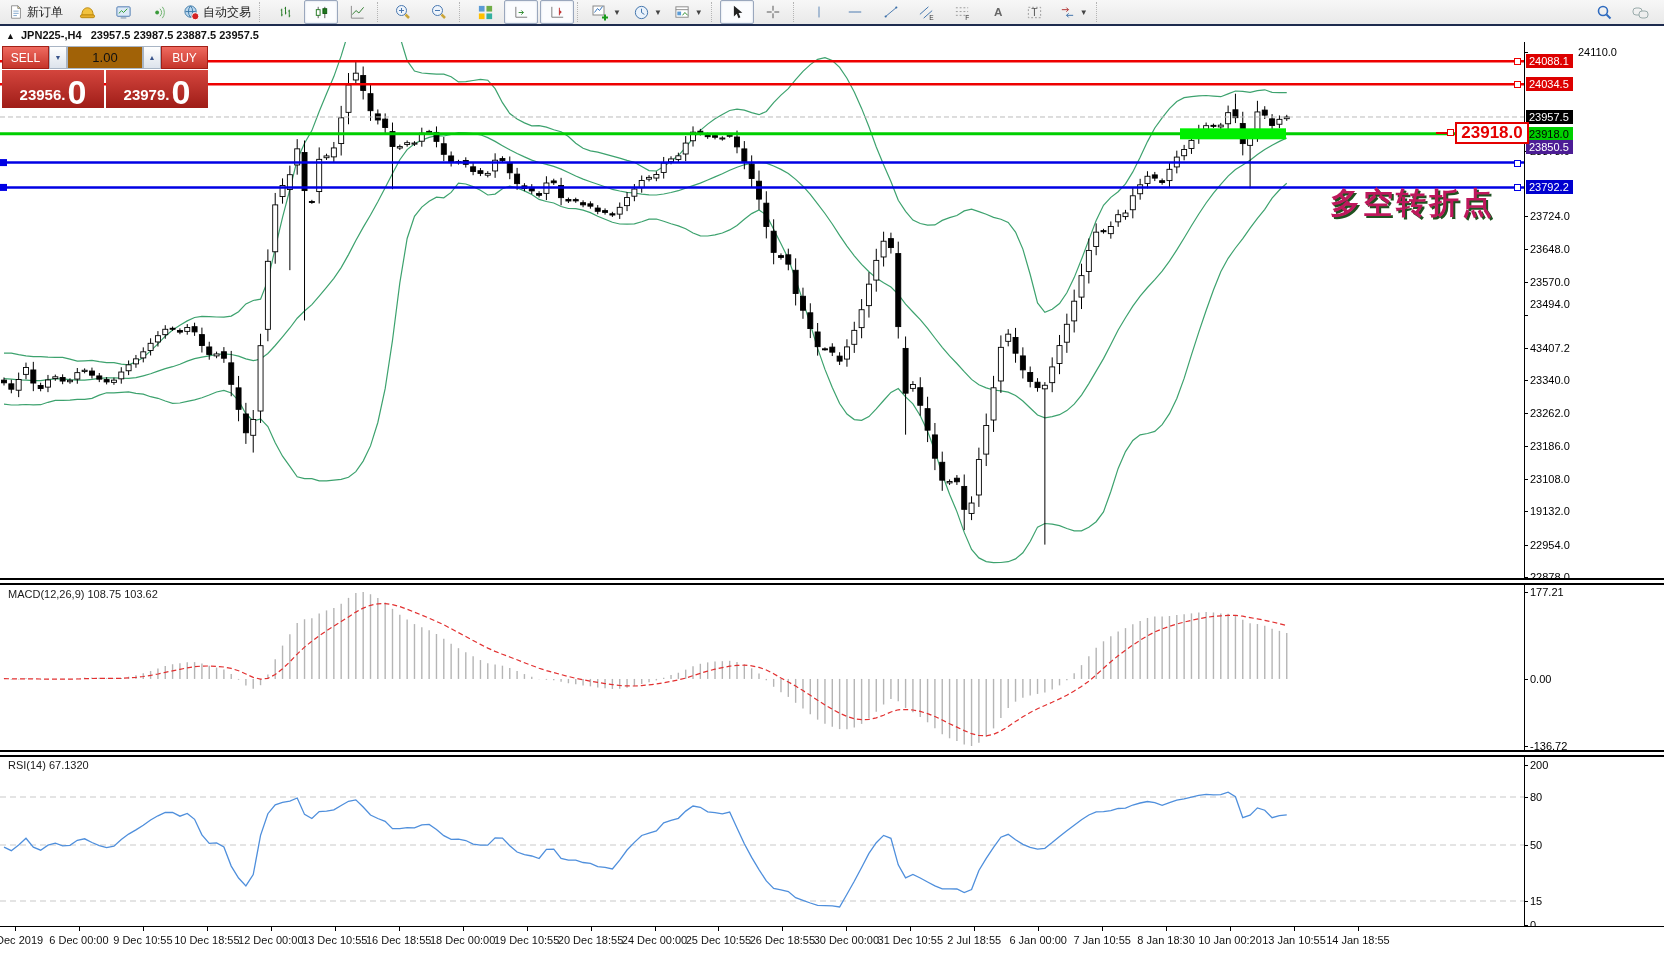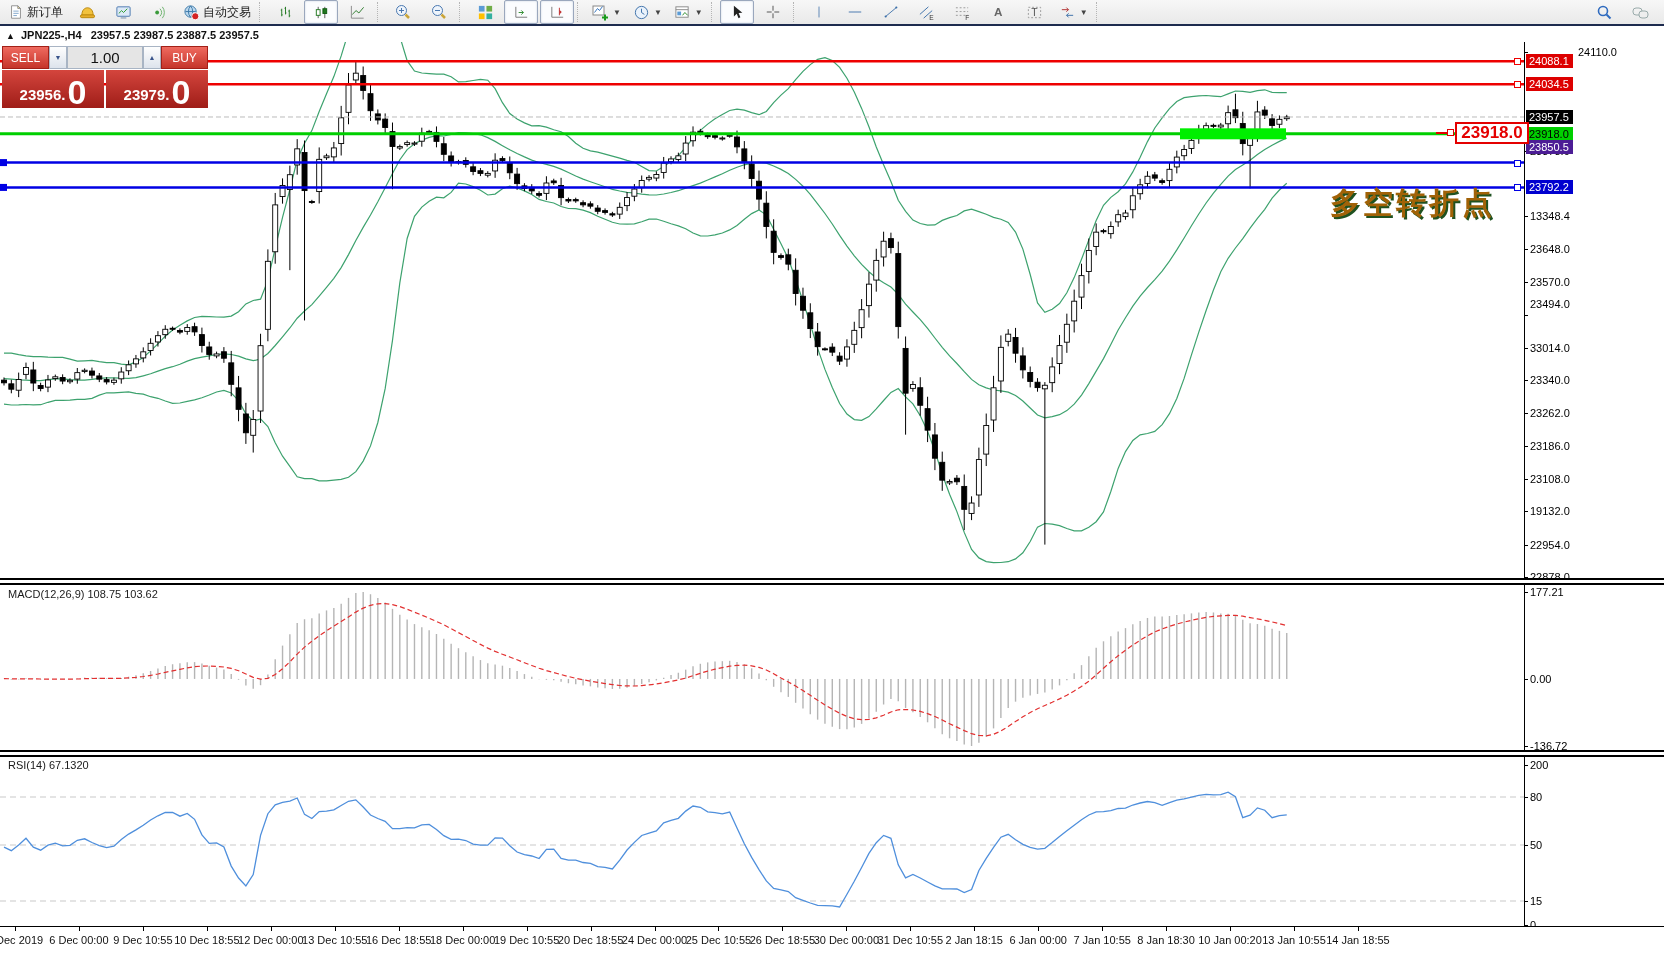--- a/index.html
+++ b/index.html
@@ -31,29 +31,29 @@
   #time-axis{position:absolute;left:0;top:926px;width:1664px;height:27px;background:#fff;border-top:1px solid #000;z-index:3;}
   .tlab{position:absolute;top:7px;transform:translateX(-50%);font-size:11px;color:#111;white-space:nowrap;}
   .ttick{position:absolute;top:0;width:1px;height:4px;background:#000;}
   
   #trade-panel{position:absolute;left:2px;top:46px;width:206px;z-index:6;}
   #tp-top{display:flex;height:23px;}
   .tp-btn{flex:0 0 47px;background:linear-gradient(#ef6a5f,#c5352b);border:1px solid #a22018;color:#fff;
           font-size:12px;display:flex;align-items:center;justify-content:center;box-sizing:border-box;}
   .vol-arrow{flex:0 0 18px;background:linear-gradient(#fefefe,#dde3ec);border:1px solid #a8b4c4;color:#39538a;
              font-size:7px;display:flex;align-items:center;justify-content:center;box-sizing:border-box;}
-  #vol-box{flex:1;background:#e5e5e5;border:1px solid #a8b4c4;box-sizing:border-box;font-size:15px;color:#111;
+  #vol-box{flex:1;background:#a16207;border:1px solid #a8b4c4;box-sizing:border-box;font-size:13px;color:#111;
            display:flex;align-items:center;justify-content:center;}
   #tp-bottom{display:flex;gap:2px;margin-top:1px;height:38px;}
   .pp{flex:1;background:linear-gradient(#d4453d,#9f1d18);color:#fff;display:flex;align-items:flex-end;
       justify-content:center;padding-bottom:1px;}
   .pp .small{font-size:15px;font-weight:700;margin-bottom:4px;}
   .pp .big{font-size:34px;font-weight:700;line-height:0.85;margin-left:2px;}
   
-  #annotation{position:absolute;left:1330px;top:183px;font-size:30px;font-weight:700;color:#a16207;
+  #annotation{position:absolute;left:1330px;top:183px;font-size:30px;font-weight:700;color:#be185d;
               letter-spacing:3px;text-shadow:2px 2px 0 #1f5220;z-index:5;white-space:nowrap;}
   #price-box{position:absolute;left:1455px;top:122px;width:74px;height:22px;border:2px solid #e40000;background:#fff;
              color:#e40000;font-size:17px;font-weight:700;display:flex;align-items:center;justify-content:center;
              box-sizing:border-box;z-index:5;}
   #price-box-dash{position:absolute;left:1436px;top:132px;width:12px;height:2px;background:#e40000;z-index:5;}
   #price-box-sq{position:absolute;left:1447px;top:129px;width:7px;height:7px;border:1px solid #e40000;background:#fff;
                 box-sizing:border-box;z-index:5;}
 </style>
 </head>
 <body>
@@ -870,29 +870,29 @@
 
   <div class="splitter" style="top:578px;"></div>
   <div class="splitter" style="top:750px;"></div>
   <div id="vaxis-line"></div>
   <div id="yaxis-labels">
       <div class="ytick" style="top:52px;"></div>
       <div class="ylab" style="top:46px;margin-left:48px;">24110.0</div>
       <div class="ytick" style="top:151px;"></div>
       <div class="ylab" style="top:145px;">23878.0</div>
       <div class="ytick" style="top:216px;"></div>
-      <div class="ylab" style="top:210px;">13348.4</div>
+      <div class="ylab" style="top:210px;">23724.0</div>
       <div class="ytick" style="top:249px;"></div>
       <div class="ylab" style="top:243px;">23648.0</div>
       <div class="ytick" style="top:282px;"></div>
       <div class="ylab" style="top:276px;">23570.0</div>
       <div class="ytick" style="top:315px;"></div>
       <div class="ylab" style="top:298px;">23494.0</div>
       <div class="ytick" style="top:348px;"></div>
-      <div class="ylab" style="top:342px;">33014.0</div>
+      <div class="ylab" style="top:342px;">43407.2</div>
       <div class="ytick" style="top:380px;"></div>
       <div class="ylab" style="top:374px;">23340.0</div>
       <div class="ytick" style="top:413px;"></div>
       <div class="ylab" style="top:407px;">23262.0</div>
       <div class="ytick" style="top:446px;"></div>
       <div class="ylab" style="top:440px;">23186.0</div>
       <div class="ytick" style="top:479px;"></div>
       <div class="ylab" style="top:473px;">23108.0</div>
       <div class="ytick" style="top:511px;"></div>
       <div class="ylab" style="top:505px;">19132.0</div>
@@ -981,21 +981,21 @@
       <div class="tlab" style="left: 654.5px;">24 Dec 00:00</div>
       <div class="ttick" style="left: 718.45px;"></div>
       <div class="tlab" style="left: 718.45px;">25 Dec 10:55</div>
       <div class="ttick" style="left: 782.4px;"></div>
       <div class="tlab" style="left: 782.4px;">26 Dec 18:55</div>
       <div class="ttick" style="left: 846.35px;"></div>
       <div class="tlab" style="left: 846.35px;">30 Dec 00:00</div>
       <div class="ttick" style="left: 910.3px;"></div>
       <div class="tlab" style="left: 910.3px;">31 Dec 10:55</div>
       <div class="ttick" style="left: 974.25px;"></div>
-      <div class="tlab" style="left: 974.25px;">2 Jan 18:15</div>
+      <div class="tlab" style="left: 974.25px;">2 Jul 18:55</div>
       <div class="ttick" style="left: 1038.2px;"></div>
       <div class="tlab" style="left: 1038.2px;">6 Jan 00:00</div>
       <div class="ttick" style="left: 1102.15px;"></div>
       <div class="tlab" style="left: 1102.15px;">7 Jan 10:55</div>
       <div class="ttick" style="left: 1166.1px;"></div>
       <div class="tlab" style="left: 1166.1px;">8 Jan 18:30</div>
       <div class="ttick" style="left: 1230.05px;"></div>
       <div class="tlab" style="left: 1230.05px;">10 Jan 00:20</div>
       <div class="ttick" style="left: 1294px;"></div>
       <div class="tlab" style="left: 1294px;">13 Jan 10:55</div>

